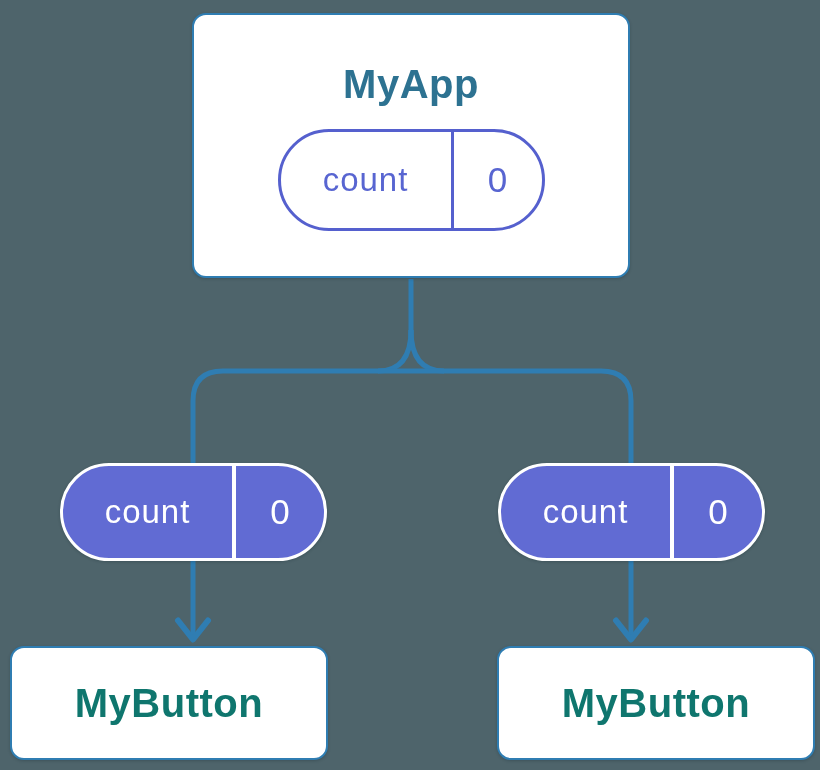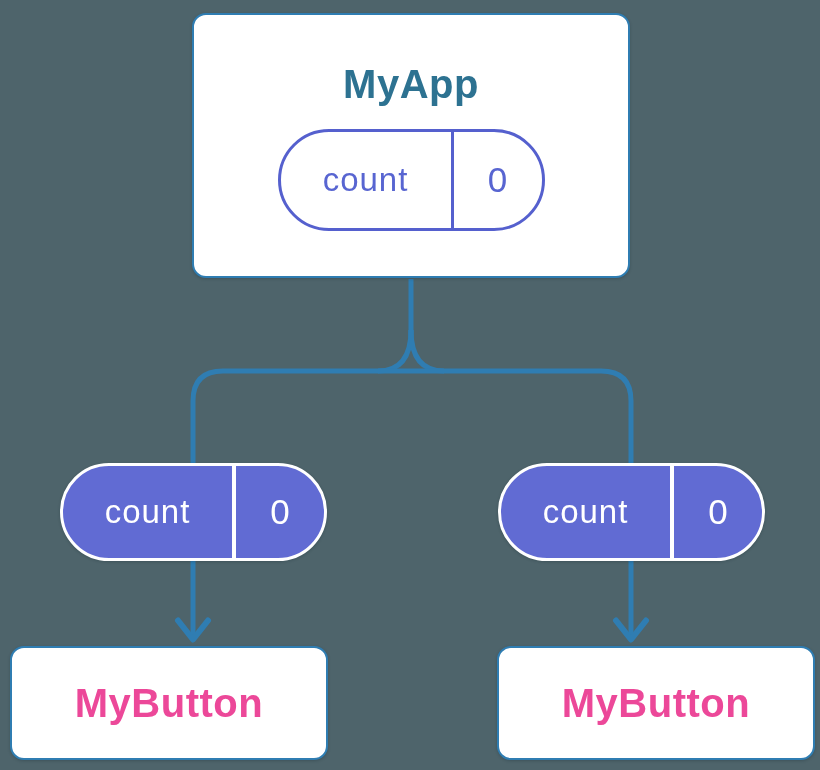--- a/index.html
+++ b/index.html
@@ -37,21 +37,21 @@
     color: #2D7291;
     font-size: 40px;
     font-weight: bold;
     letter-spacing: 0.5px;
     line-height: 1.15;
   }
   .leaf-node { width: 318px; height: 114px; }
   .leaf-node.left  { left: 10px;  top: 646px; }
   .leaf-node.right { left: 497px; top: 646px; }
   .leaf-title {
-    color: #ec4899;
+    color: #0f766e;
     font-size: 40px;
     font-weight: bold;
     letter-spacing: 0.5px;
   }
   .pill {
     display: flex;
     align-items: stretch;
     box-sizing: border-box;
     border-radius: 60px;
     overflow: hidden;

